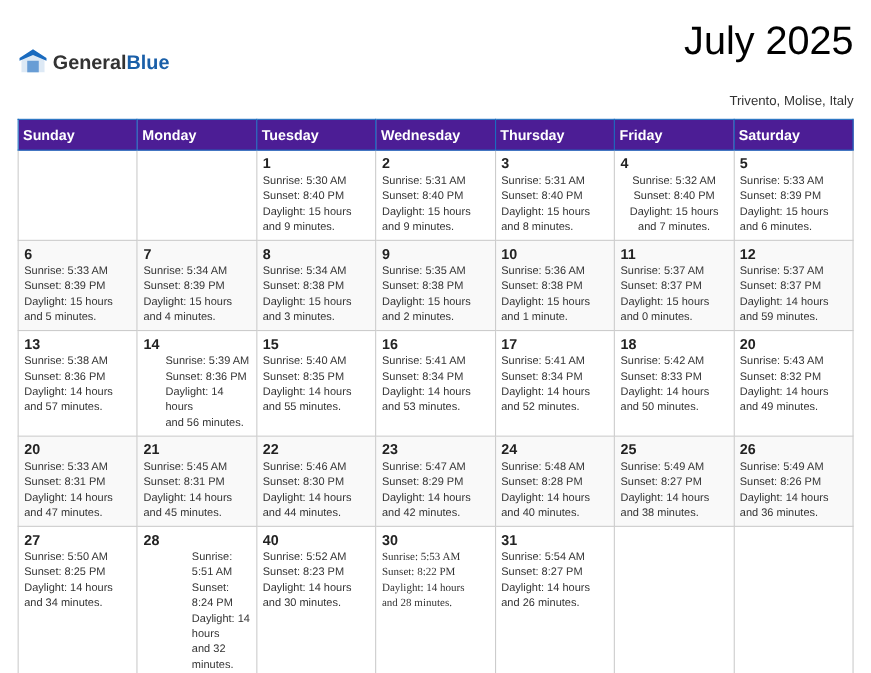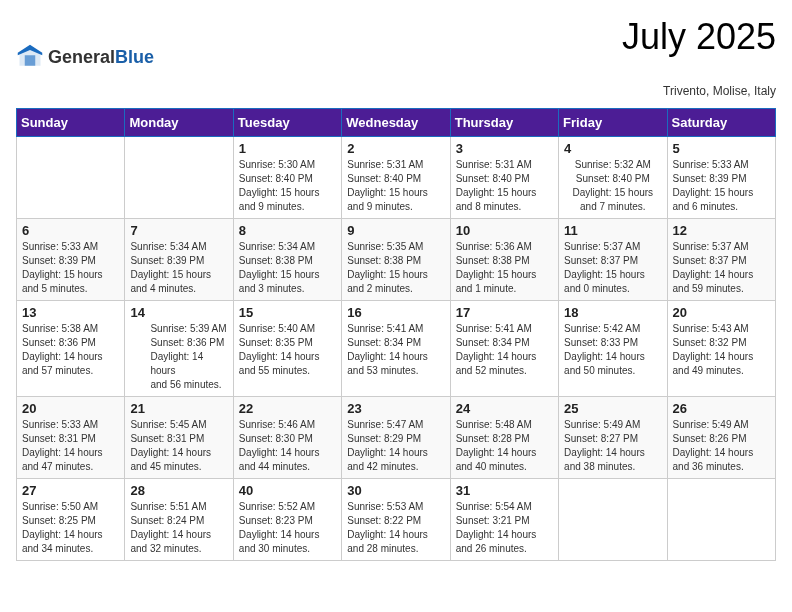--- a/index.html
+++ b/index.html
@@ -304,43 +304,43 @@
       <tr>
         <td>
           <span class="day-num">27</span>
           <div class="day-info" style="white-space: pre-line;">Sunrise: 5:50 AM
 Sunset: 8:25 PM
 Daylight: 14 hours
 and 34 minutes.</div>
         </td>
         <td>
           <span class="day-num">28</span>
-          <div class="day-info" style="white-space: pre-line;">Sunrise: 5:51 AM
+          <div class="day-info" style="white-space: pre-line; margin-left: 44px;">Sunrise: 5:51 AM
 Sunset: 8:24 PM
 Daylight: 14 hours
 and 32 minutes.</div>
         </td>
         <td>
           <span class="day-num">40</span>
           <div class="day-info" style="white-space: pre-line;">Sunrise: 5:52 AM
 Sunset: 8:23 PM
 Daylight: 14 hours
 and 30 minutes.</div>
         </td>
         <td>
           <span class="day-num">30</span>
-          <div class="day-info" style="white-space: pre-line;">Sunrise: 5:53 AM
+          <div class="day-info" style="white-space: pre-line; font-family: Liberation Serif, serif;">Sunrise: 5:53 AM
 Sunset: 8:22 PM
 Daylight: 14 hours
 and 28 minutes.</div>
         </td>
         <td>
           <span class="day-num">31</span>
           <div class="day-info" style="white-space: pre-line;">Sunrise: 5:54 AM
-Sunset: 3:21 PM
+Sunset: 8:27 PM
 Daylight: 14 hours
 and 26 minutes.</div>
         </td>
         <td></td>
         <td></td>
       </tr>
     </tbody>
 </table>
 
 </body></html>

